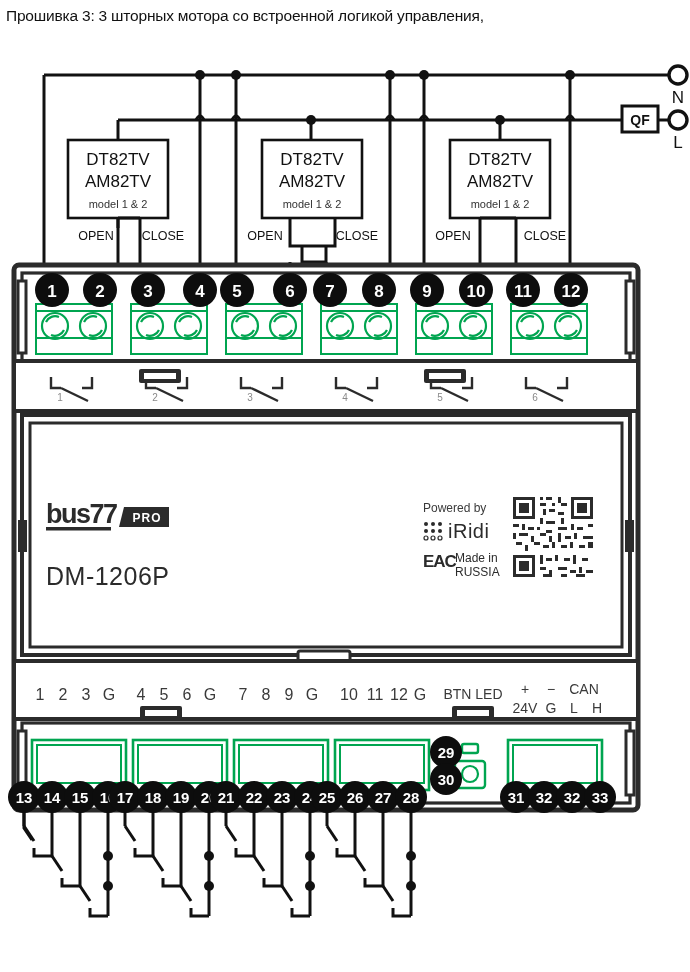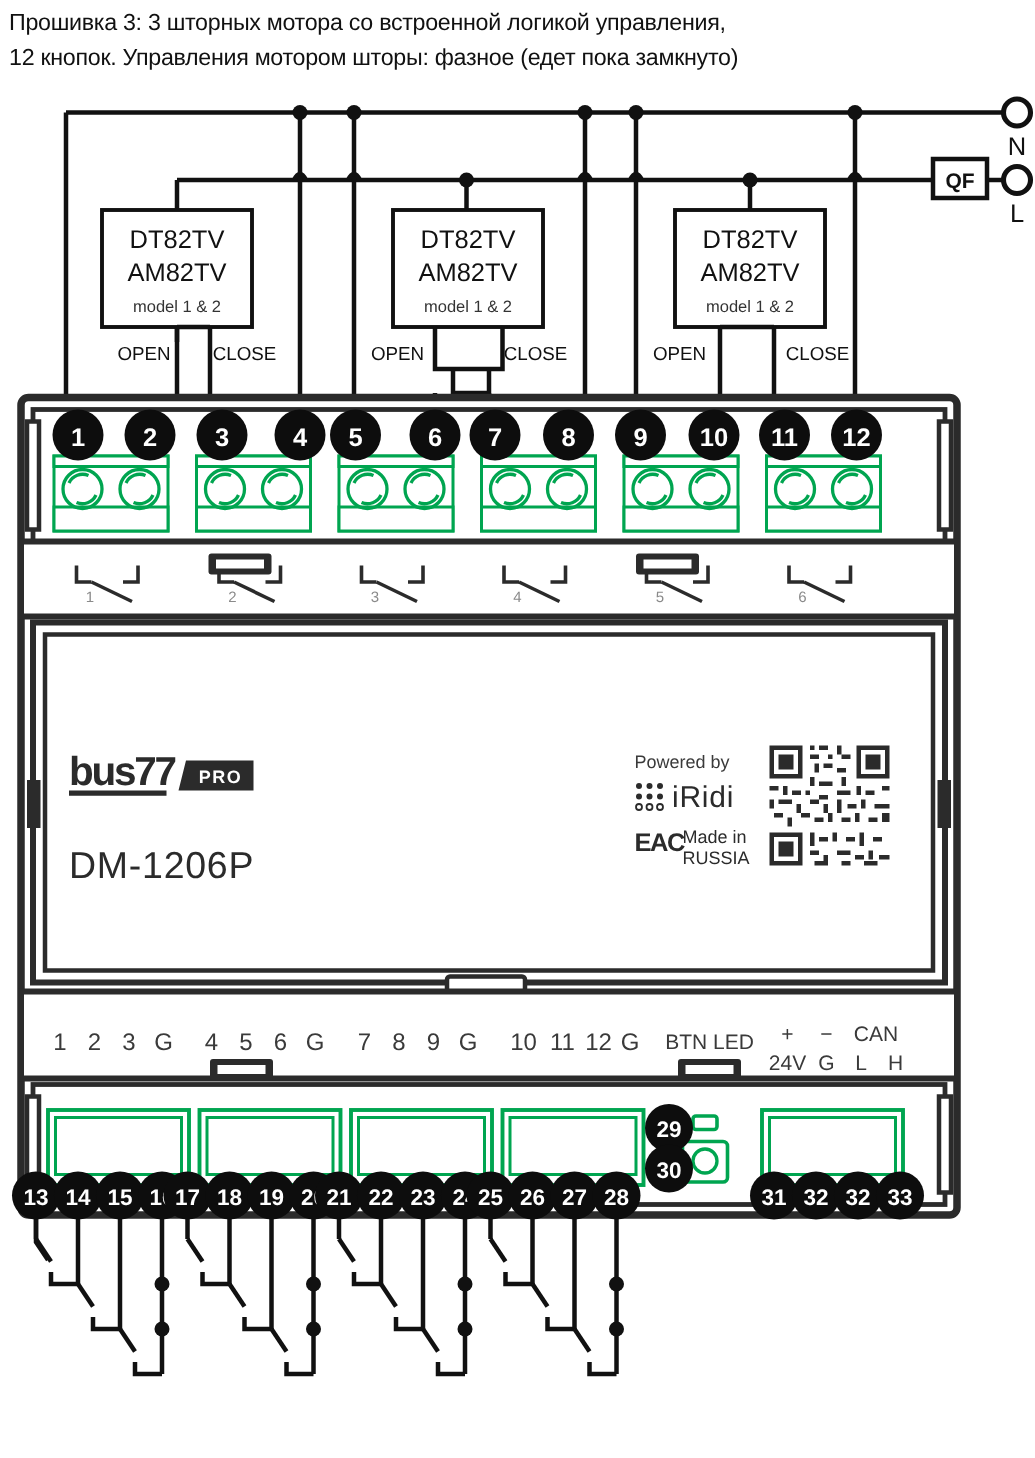--- a/index.html
+++ b/index.html
@@ -9,21 +9,20 @@
   svg{position:absolute;left:0;top:0;}
   text{font-family:"Liberation Sans",sans-serif;}
 </style>
 </head>
 <body>
 
 <div id="stage">
 
   <div class="title">
     <div>Прошивка 3: 3 шторных мотора со встроенной логикой управления,</div>
-    <div>12 кнопок. Управления мотором шторы: фазное (едет пока замкнуто)</div>
   </div>
 
   <svg id="diagram" width="690" height="972" viewBox="0 0 690 972">
     <defs>
       <g id="screwterm">
         <circle cx="0" cy="0" r="13" fill="none" stroke="#00A550" stroke-width="2.2"></circle>
         <path d="M -9 -4 A 10 10 0 0 1 4 -9" fill="none" stroke="#00A550" stroke-width="2.2"></path>
         <path d="M 9 4 A 10 10 0 0 1 -4 9" fill="none" stroke="#00A550" stroke-width="2.2"></path>
       </g>
     </defs>

